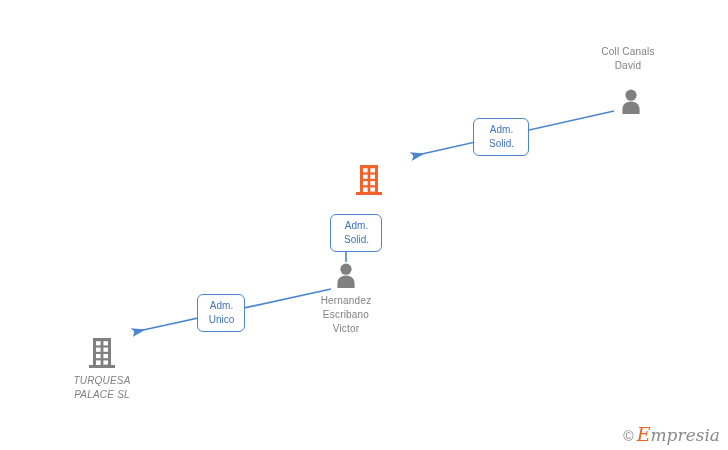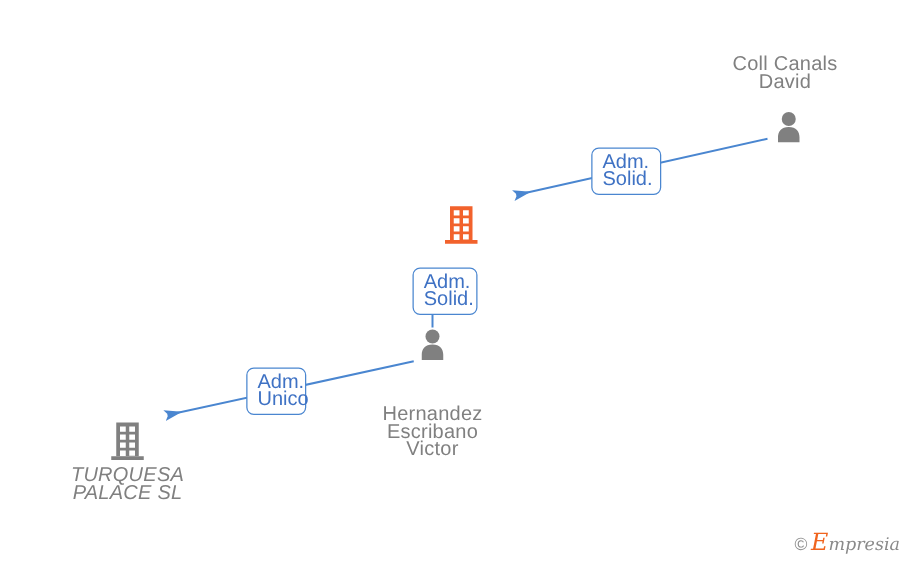--- a/index.html
+++ b/index.html
@@ -23,21 +23,21 @@
     top: 0;
     width: 728px;
     height: 450px;
     pointer-events: none;
   }
 
   
   .node-label {
     position: absolute;
     color: #808080;
-    font-size: 16px;
+    font-size: 10px;
     line-height: 14px;
     text-align: center;
     white-space: pre-line;
     letter-spacing: 0.2px;
   }
 
   
   .person-icon {
     position: absolute;
     width: 26px;
@@ -52,23 +52,23 @@
   }
 
   
   .rel-badge {
     position: absolute;
     box-sizing: border-box;
     background: #ffffff;
     border: 1px solid #4a86d0;
     border-radius: 6px;
     color: #3f72c4;
-    font-size: 16px;
+    font-size: 10px;
     line-height: 14px;
-    text-align: left;
+    text-align: center;
     padding: 4px 7px 4px 8px;
     white-space: pre-line;
     z-index: 5;
   }
 
   
   #watermark {
     position: absolute;
     right: 8px;
     bottom: 6px;
@@ -86,21 +86,21 @@
     color: #f0641e;
     font-family: "DejaVu Serif", "Liberation Serif", serif;
     font-style: italic;
     font-size: 19px;
     line-height: 1;
   }
   #watermark .wm-rest {
     color: #8a8a8a;
     font-family: "DejaVu Serif", "Liberation Serif", serif;
     font-style: italic;
-    font-size: 14px;
+    font-size: 17px;
     line-height: 1;
     margin-left: -3px;
   }
 </style>
 </head>
 <body>
 
 <div id="canvas">
 
   <svg id="edges" viewBox="0 0 728 450" width="728" height="450">
@@ -146,21 +146,21 @@
 
   <div class="rel-badge" style="left:330px; top:214px; width:52px;">Adm.
 Solid.</div>
 
   <div class="person-icon" style="left:333px; top:262px;">
     <svg viewBox="0 0 26 26" width="26" height="26">
       <circle cx="13" cy="7.2" r="5.6" fill="#808080"></circle>
       <path d="M13,13.6 c-6.0,0 -8.6,3.6 -8.6,8.2 v4.2 h17.2 v-4.2 c0,-4.6 -2.6,-8.2 -8.6,-8.2 z" fill="#808080"></path>
     </svg>
   </div>
-  <div class="node-label" style="left:286px; top:294px; width:120px;margin-top:31px;">Hernandez
+  <div class="node-label" style="left:286px; top:294px; width:120px;">Hernandez
 Escribano
 Victor</div>
 
   <div class="rel-badge" style="left:197px; top:294px; width:48px;">Adm.
 Unico</div>
 
   <div class="building-icon" style="left:86px; top:337px;">
     <svg viewBox="0 0 32 32" width="32" height="32">
       <rect x="7" y="1" width="18" height="27" fill="#808080"></rect>
       <rect x="10" y="4.2" width="4.6" height="4.2" fill="#ffffff"></rect>

